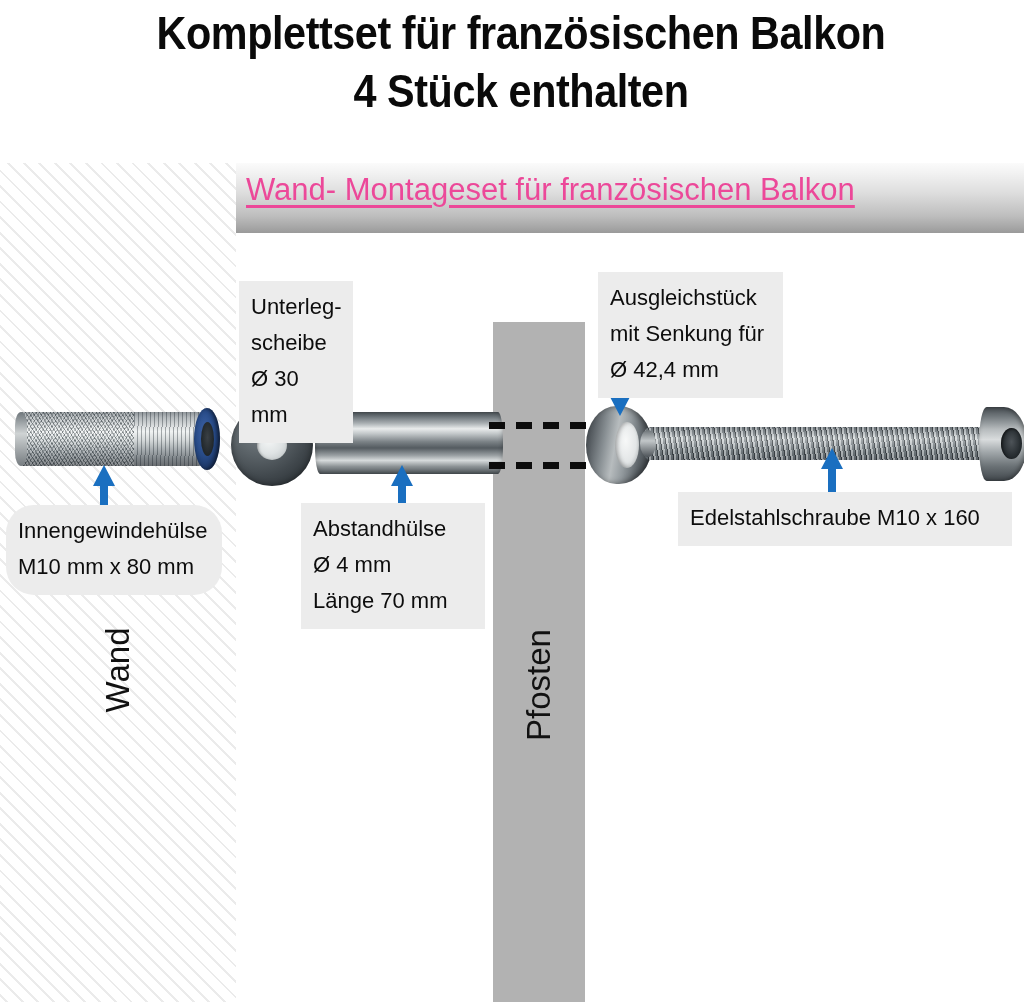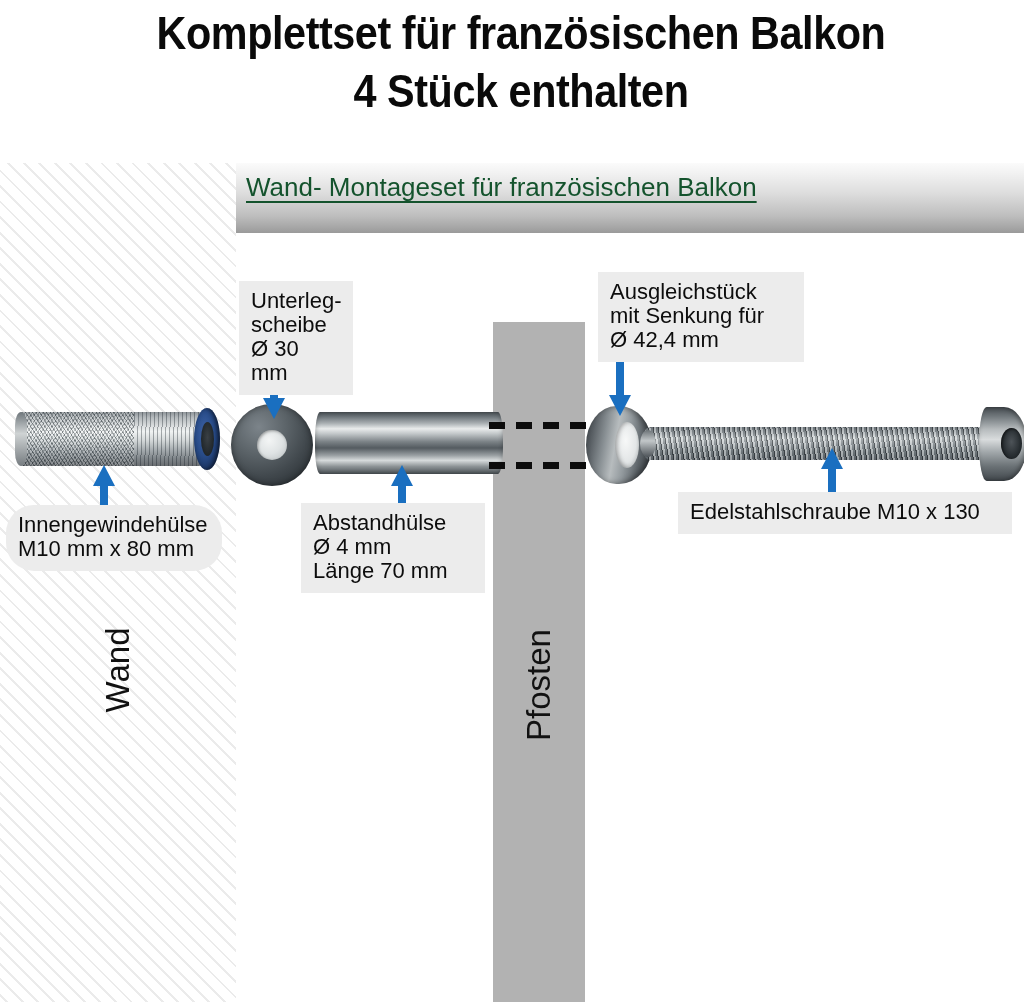--- a/index.html
+++ b/index.html
@@ -63,40 +63,40 @@
 
   
   #header-band{
     position:absolute;left:236px;top:163px;width:788px;height:70px;
     background:linear-gradient(to bottom,
        #fbfbfb 0%, #f2f2f2 14%, #dedede 42%, #cfcfcf 58%,
        #bdbdbd 76%, #a9a9a9 90%, #9a9a9a 100%);
   }
   #header-text{
     position:absolute;left:246px;top:172px;width:760px;
-    font-size:26px;color:#14532d;
+    font-size:31px;color:#ec4899;
     text-decoration:underline;
     text-underline-offset:5px;
     white-space:nowrap;
   }
 
   
   .callout{
     position:absolute;
     background:#ececec;
     color:#0d0d0d;
     font-size:22px;
-    line-height:24px;
+    line-height:36px;
     padding:8px 12px 10px 12px;
     box-sizing:border-box;
     white-space:pre-line;
   }
 
   #cal-washer{left:239px;top:281px;width:114px;}
-  #cal-ausgleich{left:598px;top:272px;width:206px;}
+  #cal-ausgleich{left:598px;top:272px;width:185px;}
   #cal-sleeve{left:6px;top:505px;width:216px;border-radius:28px;}
   #cal-spacer{left:301px;top:503px;width:184px;}
   #cal-screw{left:678px;top:492px;width:334px;}
 
   
   .arrow{position:absolute;}
   .arrow svg{display:block;}
 
   
   #sleeve{
@@ -329,13 +329,13 @@
 scheibe
 Ø 30 mm</div>
 <div id="cal-ausgleich" class="callout">Ausgleichstück
 mit Senkung für
 Ø 42,4 mm</div>
 <div id="cal-sleeve" class="callout">Innengewindehülse
 M10 mm x 80 mm</div>
 <div id="cal-spacer" class="callout">Abstandhülse
 Ø 4 mm
 Länge 70 mm</div>
-<div id="cal-screw" class="callout">Edelstahlschraube M10 x 130</div>
+<div id="cal-screw" class="callout">Edelstahlschraube M10 x 160</div>
 
 </body></html>

